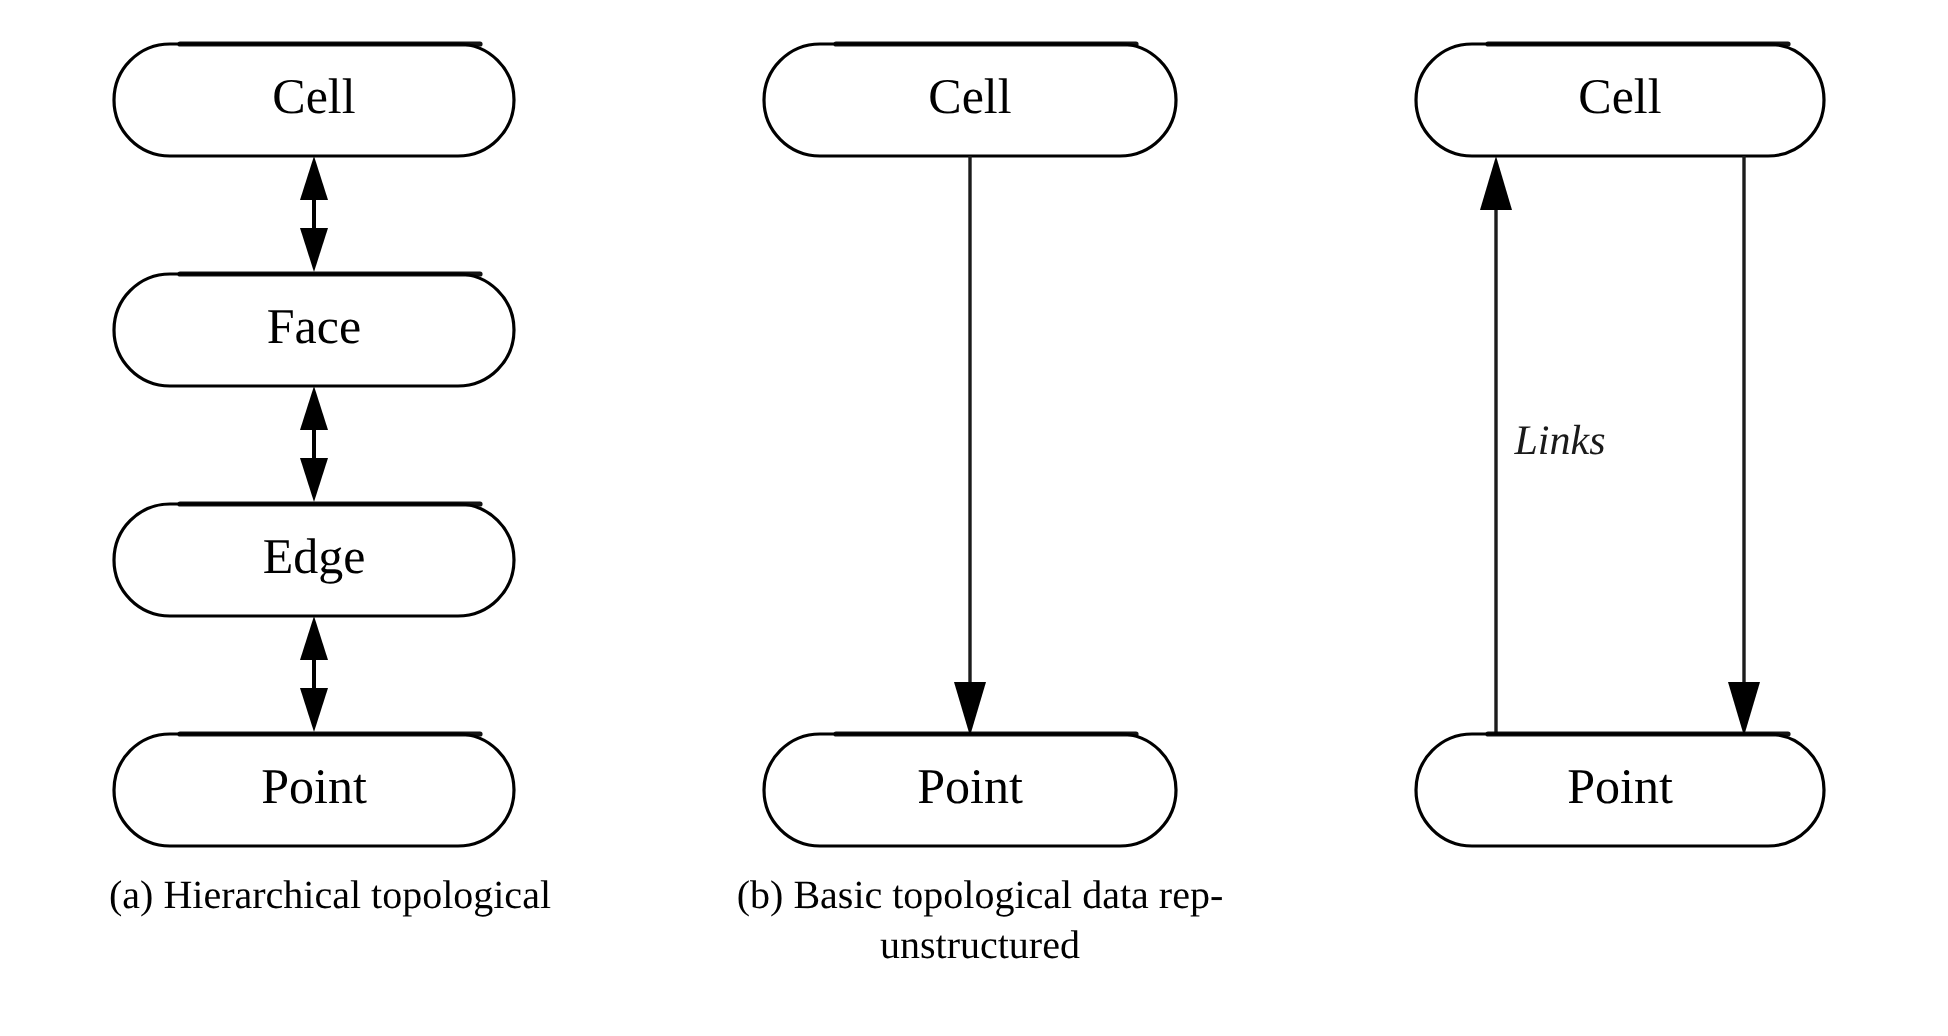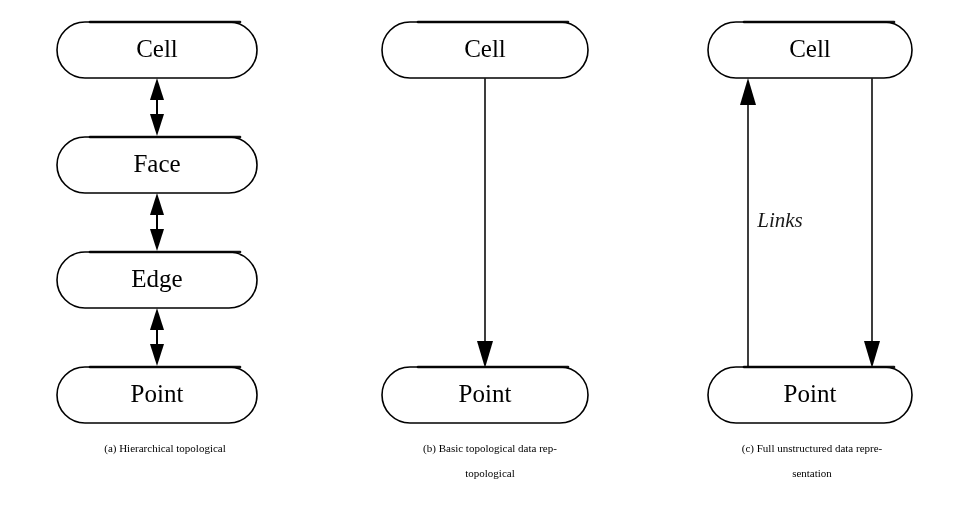--- a/index.html
+++ b/index.html
@@ -82,21 +82,21 @@
     fill: #000000;
     stroke: none;
   }
 
   .caption {
     position: absolute;
     top: 436px;
     left: 0;
     width: 100%;
     text-align: center;
-    font-size: 11px;
+    font-size: 20px;
     line-height: 25px;
     color: #000000;
   }
   .caption .cap-line { display: block; white-space: pre; }
 </style>
 </head>
 <body>
 
 <div id="figure">
 
@@ -171,21 +171,21 @@
         <g>
           <rect class="node-shape" x="52" y="367" width="206" height="56" rx="28" ry="28"></rect>
           <path class="node-shade" d="M 88 367 L 238 367"></path>
           <text class="node-label" x="155" y="396">Point</text>
         </g>
 
       </svg>
     </div>
     <div class="caption">
       <span class="cap-line">(b) Basic topological data rep-</span>
-      <span class="cap-line">topological</span>
+      <span class="cap-line">unstructured</span>
     </div>
   </div>
 
   <div class="panel" id="panel-c">
     <div class="diagram">
       <svg viewBox="0 0 324 432" preserveAspectRatio="xMidYMin meet">
 
         <g>
           <rect class="node-shape" x="58" y="22" width="204" height="56" rx="28" ry="28"></rect>
           <path class="node-shade" d="M 94 22 L 244 22"></path>
@@ -204,19 +204,15 @@
         </g>
 
         <g>
           <rect class="node-shape" x="58" y="367" width="204" height="56" rx="28" ry="28"></rect>
           <path class="node-shade" d="M 94 367 L 244 367"></path>
           <text class="node-label" x="160" y="396">Point</text>
         </g>
 
       </svg>
     </div>
-    <div class="caption">
-      <span class="cap-line">(c) Full unstructured data repre-</span>
-      <span class="cap-line">sentation</span>
-    </div>
   </div>
 
 </div>
 
 </body></html>

